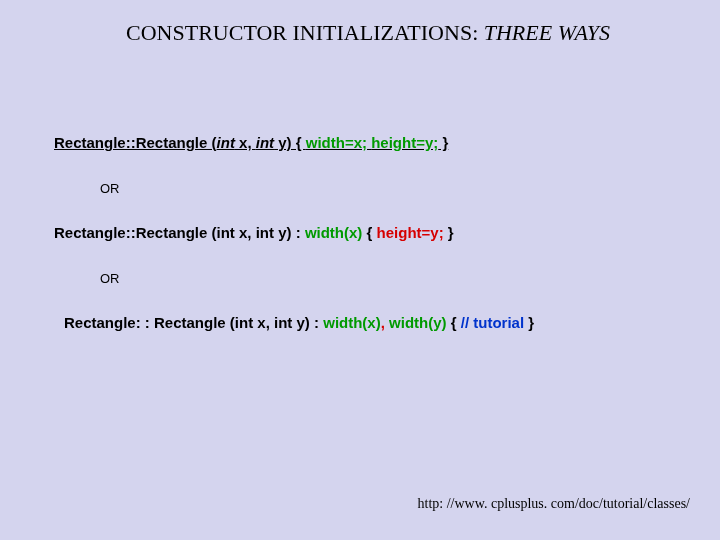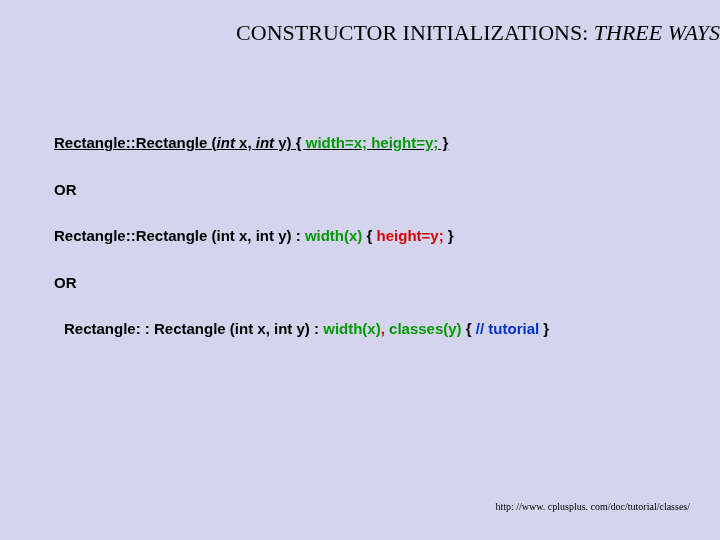--- a/index.html
+++ b/index.html
@@ -6,54 +6,54 @@
     margin: 0;
     padding: 0;
     width: 720px;
     height: 540px;
     background: #d4d4ee;
     font-family: "Times New Roman", Times, serif;
     position: relative;
     overflow: hidden;
   }
   .title {
-    text-align: right;
+    text-align: center;
     font-size: 22px;
     color: #000;
     margin-top: 20px;
     margin-bottom: 0;
     font-weight: normal;
     padding-left: 16px;
   }
   .title .italic {
     font-style: italic;
   }
   .content {
     margin-left: 54px;
     margin-right: 20px;
     font-family: "Arial Black", Arial, sans-serif;
     font-weight: 900;
     font-size: 15px;
     color: #000;
     line-height: 1.5;
   }
   .line1 { margin-top: 86px; text-decoration: underline; }
-  .or-block { margin-top: 24px; margin-bottom: 24px; font-family: "Arial Black", Arial, sans-serif; font-weight:700; font-size:15px; }
+  .or-block { margin-top: 24px; margin-bottom: 24px; margin-left: 46px; font-family: "Arial Black", Arial, sans-serif; font-weight:400; font-size:13px; }
   .line2 { }
   .line3 { margin-left: 10px; }
   .ital { font-style: italic; }
   .green { color: #009a00; }
   .red   { color: #d60000; }
   .blue  { color: #0033cc; }
   .footer {
     position: absolute;
     bottom: 28px;
     right: 30px;
     font-family: "Times New Roman", Times, serif;
-    font-size: 10px;
+    font-size: 14px;
     color: #000;
   }
 </style>
 </head>
 <body>
 
 <h1 class="title">
   <span>CONSTRUCTOR INITIALIZATIONS: </span><span class="italic">THREE WAYS</span>
 </h1>
 
@@ -65,18 +65,18 @@
 
   <div class="or-block">OR</div>
 
   <div class="line2">
     <span>Rectangle::Rectangle (int x, int y) </span><span>: </span><span class="green">width(x)</span><span> { </span><span class="red">height=y;</span><span> }</span>
   </div>
 
   <div class="or-block">OR</div>
 
   <div class="line3">
-    <span>Rectangle: : Rectangle (int x, int y) </span><span>: </span><span class="green">width(x)</span><span class="red">, </span><span class="green">classes(y)</span><span> { </span><span class="blue">// tutorial</span><span> }</span>
+    <span>Rectangle: : Rectangle (int x, int y) </span><span>: </span><span class="green">width(x)</span><span class="red">, </span><span class="green">width(y)</span><span> { </span><span class="blue">// tutorial</span><span> }</span>
   </div>
 
 </div>
 
 <div class="footer">http: //www. cplusplus. com/doc/tutorial/classes/</div>
 
 </body></html>

